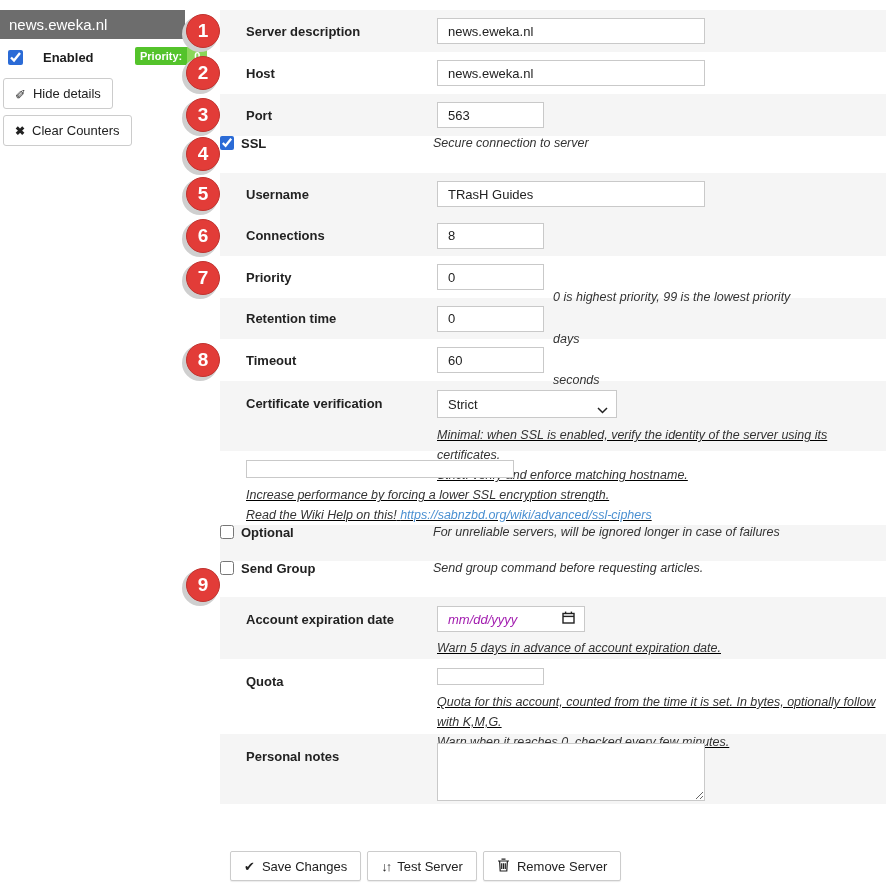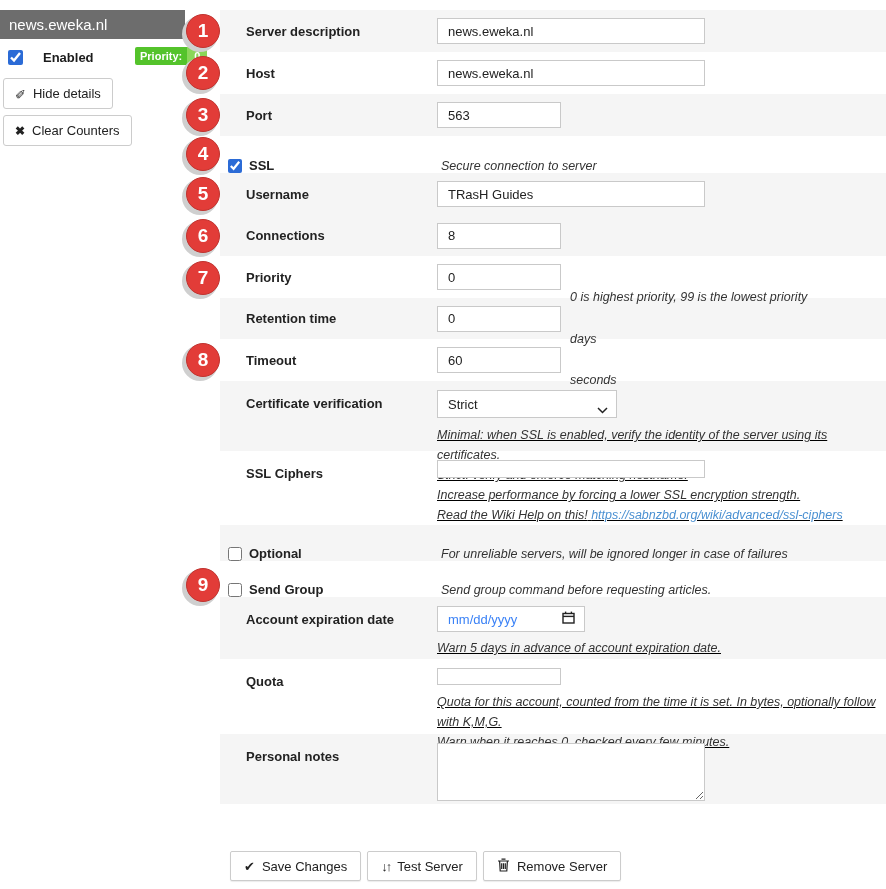--- a/index.html
+++ b/index.html
@@ -33,40 +33,40 @@
   .h42{height:42px} .h41{height:41px} .h37{height:37px} .h36{height:36px}
   .h70{height:70px} .h74{height:74px} .h62{height:62px} .h75{height:75px}
   .rlabel { width:191px; flex:none; font-size:13px; font-weight:bold; color:#222; }
   .multi { padding-top:9px; }
   .multi .rlabel { padding-top:6px; }
   .rcol { display:flex; flex-direction:column; }
 
   .inp { height:26px; border:1px solid #c9c9c9; background:#fff; font-size:13px; color:#222;
     padding:0 10px; font-family:inherit; }
   .w-wide { width:268px; }
-  .w-small { width:124px; }
+  .w-small { width:107px; }
   .inp-password { width:268px; height:30px; background:#fbfce5; border:2px solid #000;
     border-radius:5px; font-size:13px; color:#222; padding:0 10px; font-family:inherit; }
   .select-wrap { position:relative; width:180px; }
   .select-wrap select { width:180px; height:28px; appearance:none; -webkit-appearance:none;
     border:1px solid #c9c9c9; background:#fff; font-size:13px; color:#222; padding:0 10px;
     font-family:inherit; }
   .select-chevron { position:absolute; right:9px; top:10px; pointer-events:none; }
   .date-box { width:148px; height:26px; border:1px solid #c9c9c9; background:#fff; display:flex;
     align-items:center; justify-content:space-between; padding:0 9px 0 10px; font-size:13px;
-    color:#3b82f6; cursor:pointer; }
+    color:#a21caf; cursor:pointer;font-style:italic; }
   textarea.inp { width:268px; height:58px; resize:vertical; padding:4px 8px; }
 
   .note { font-style:italic; font-size:12.5px; color:#333; }
   .note-after { margin-left:9px;margin-top:40px; }
   .notes-below { margin-top:7px; line-height:1.6;text-decoration:underline; }
   .link { color:#4a90d2; text-decoration:none; cursor:pointer; }
 
   .cb { width:14px; height:14px; accent-color:#2b6bd6; flex:none; }
-  .checkrow { padding-left:8px; align-items:flex-end; }
+  .checkrow { padding-left:0; align-items:flex-start; }
   .checkrow .cb { margin-right:7px; }
   .checkrow .rlabel { width:192px; }
 
   
   .footer { position:absolute; left:230px; top:851px; display:flex; gap:6px; }
   .fbtn { display:inline-flex; align-items:center; gap:7px; background:#fff;
     border:1px solid #ccc; border-radius:2px; padding:0 13px; height:30px; font-size:13px;
     color:#222; cursor:pointer; box-shadow:0 1px 1px rgba(0,0,0,0.08); }
   .check-ic { font-size:13px; }
   .updown-ic { font-weight:bold; letter-spacing:-2px; font-size:13px; }
@@ -170,21 +170,20 @@
           </span>
         </div>
         <div class="notes-below">
           <div class="note">Minimal: when SSL is enabled, verify the identity of the server using its certificates.</div>
           <div class="note">Strict: verify and enforce matching hostname.</div>
         </div>
       </div>
     </div>
 
     <div class="row multi h74">
-      <div class="rlabel">SSL Ciphers</div>
       <div class="rcol">
         <input class="inp w-wide" value="" style="">
         <div class="notes-below">
           <div class="note">Increase performance by forcing a lower SSL encryption strength.</div>
           <div class="note">
             <span>Read the Wiki Help on this!</span>
             <a class="link">https://sabnzbd.org/wiki/advanced/ssl-ciphers</a>
           </div>
         </div>
       </div>

